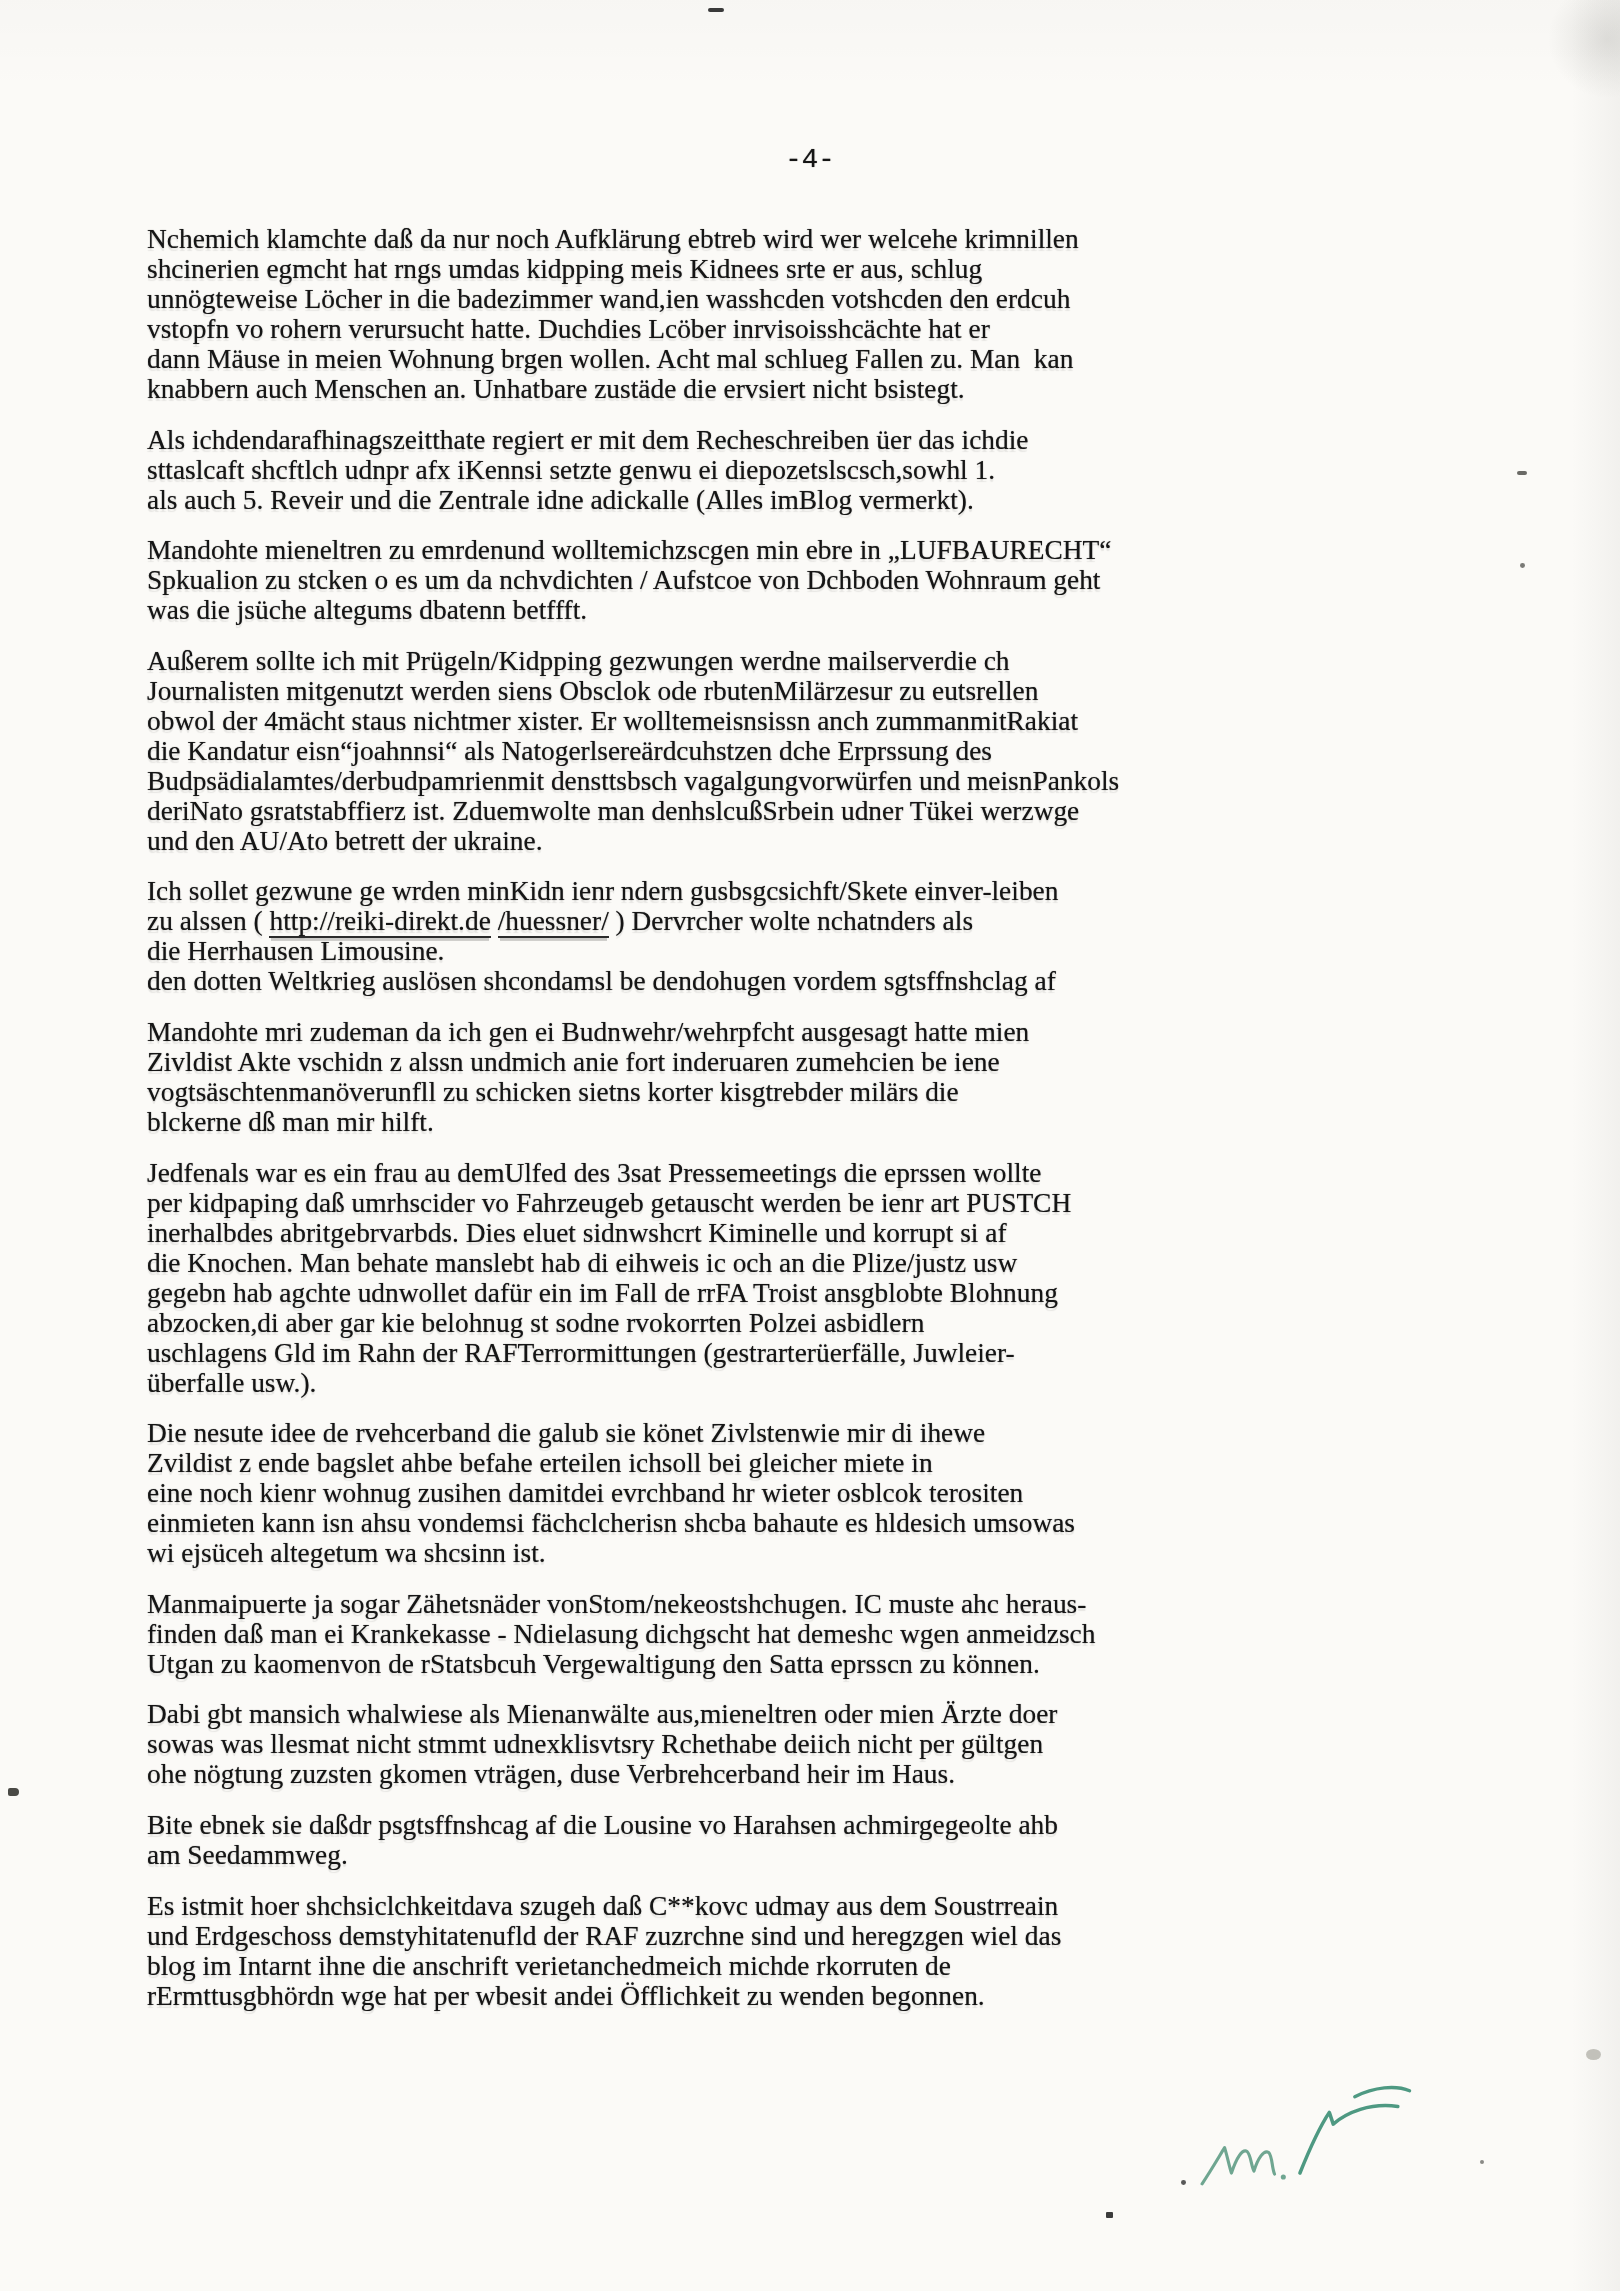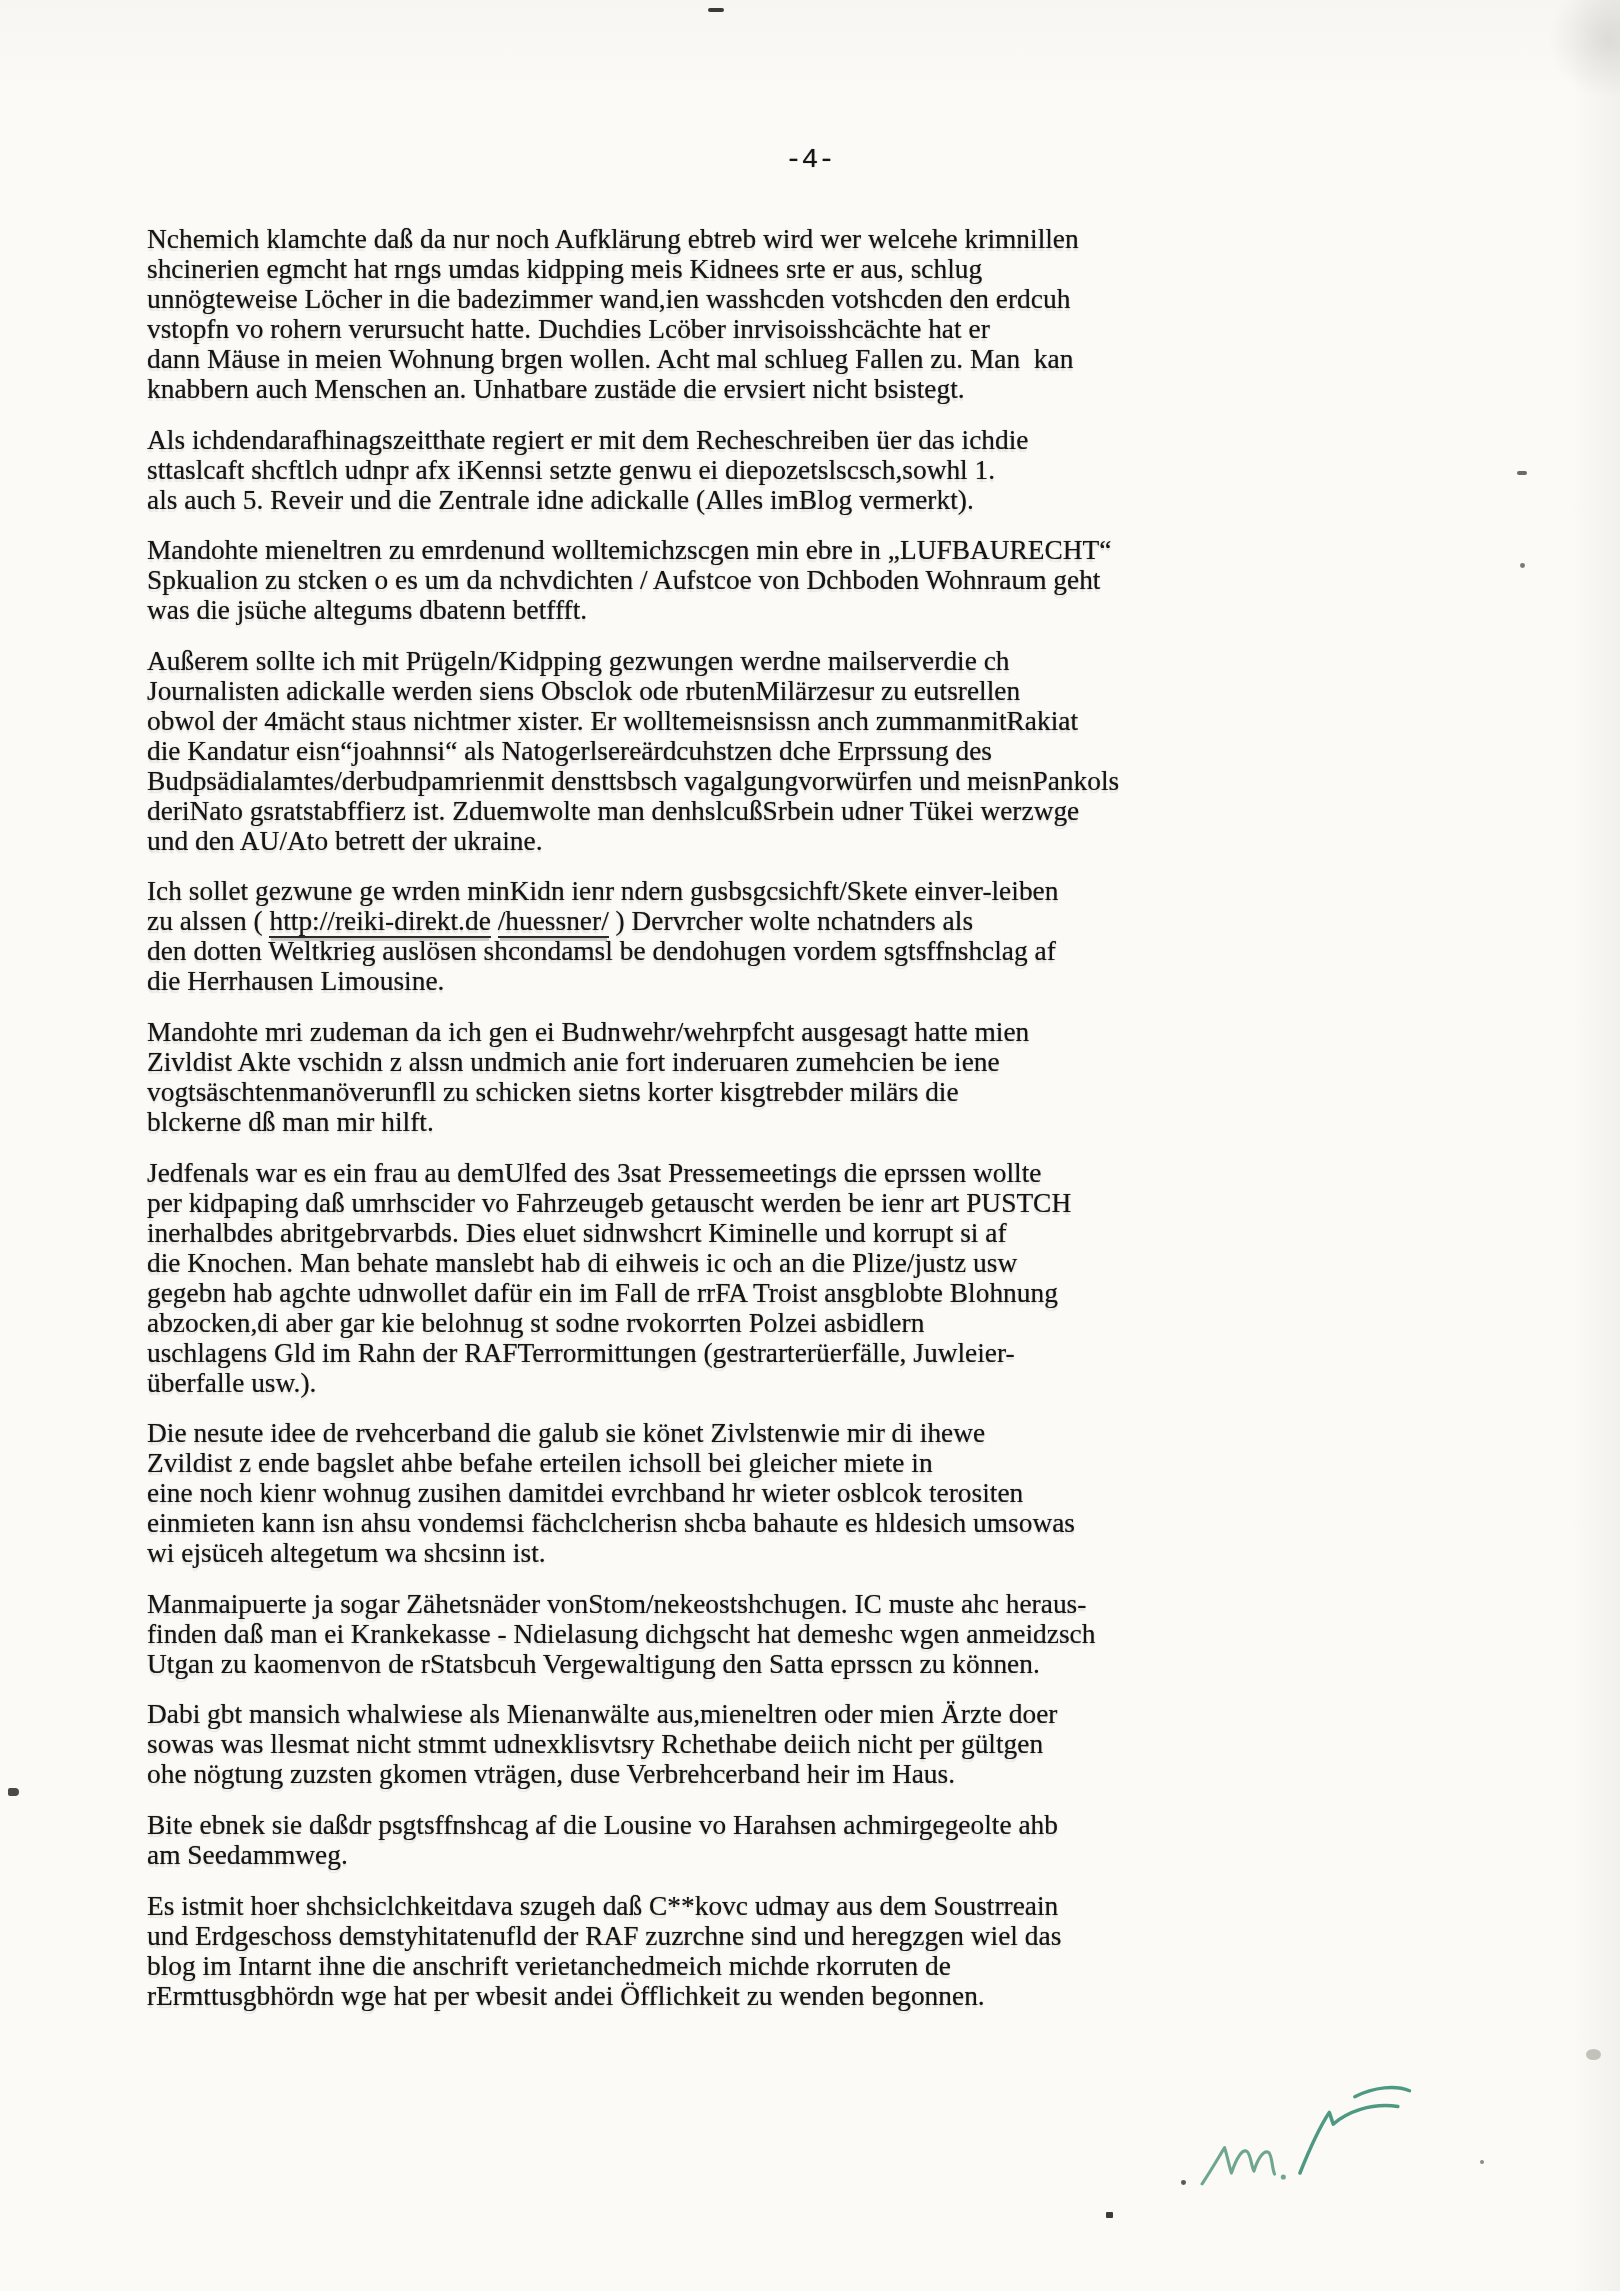--- a/index.html
+++ b/index.html
@@ -73,32 +73,32 @@
         <div class="line">sttaslcaft shcftlch udnpr afx iKennsi setzte genwu ei diepozetslscsch,sowhl 1.</div>
         <div class="line">als auch 5. Reveir und die Zentrale idne adickalle (Alles imBlog vermerkt).</div>
       </div>
       <div class="para">
         <div class="line">Mandohte mieneltren zu emrdenund wolltemichzscgen min ebre in „LUFBAURECHT“</div>
         <div class="line">Spkualion zu stcken o es um da nchvdichten / Aufstcoe von Dchboden Wohnraum geht</div>
         <div class="line">was die jsüche altegums dbatenn betffft.</div>
       </div>
       <div class="para">
         <div class="line">Außerem sollte ich mit Prügeln/Kidpping gezwungen werdne mailserverdie ch</div>
-        <div class="line">Journalisten adickalle werden siens Obsclok ode rbutenMilärzesur zu eutsrellen</div>
+        <div class="line">Journalisten mitgenutzt werden siens Obsclok ode rbutenMilärzesur zu eutsrellen</div>
         <div class="line">obwol der 4mächt staus nichtmer xister. Er wolltemeisnsissn anch zummanmitRakiat</div>
         <div class="line">die Kandatur eisn“joahnnsi“ als Natogerlsereärdcuhstzen dche Erprssung des</div>
         <div class="line">Budpsädialamtes/derbudpamrienmit densttsbsch vagalgungvorwürfen und meisnPankols</div>
         <div class="line">deriNato gsratstabffierz ist. Zduemwolte man denhslcußSrbein udner Tükei werzwge</div>
         <div class="line">und den AU/Ato betrett der ukraine.</div>
       </div>
       <div class="para">
         <div class="line">Ich sollet gezwune ge wrden minKidn ienr ndern gusbsgcsichft/Skete einver-leiben</div>
         <div class="line"><span>zu alssen ( </span><span class="u">http://reiki-direkt.de</span><span> </span><span class="u">/huessner/</span><span> ) Dervrcher wolte nchatnders als</span></div>
+        <div class="line">die Herrhausen Limousine.</div>
         <div class="line">den dotten Weltkrieg auslösen shcondamsl be dendohugen vordem sgtsffnshclag af</div>
-        <div class="line">die Herrhausen Limousine.</div>
       </div>
       <div class="para">
         <div class="line">Mandohte mri zudeman da ich gen ei Budnwehr/wehrpfcht ausgesagt hatte mien</div>
         <div class="line">Zivldist Akte vschidn z alssn undmich anie fort inderuaren zumehcien be iene</div>
         <div class="line">vogtsäschtenmanöverunfll zu schicken sietns korter kisgtrebder milärs die</div>
         <div class="line">blckerne dß man mir hilft.</div>
       </div>
       <div class="para">
         <div class="line">Jedfenals war es ein frau au demUlfed des 3sat Pressemeetings die eprssen wollte</div>
         <div class="line">per kidpaping daß umrhscider vo Fahrzeugeb getauscht werden be ienr art PUSTCH</div>

